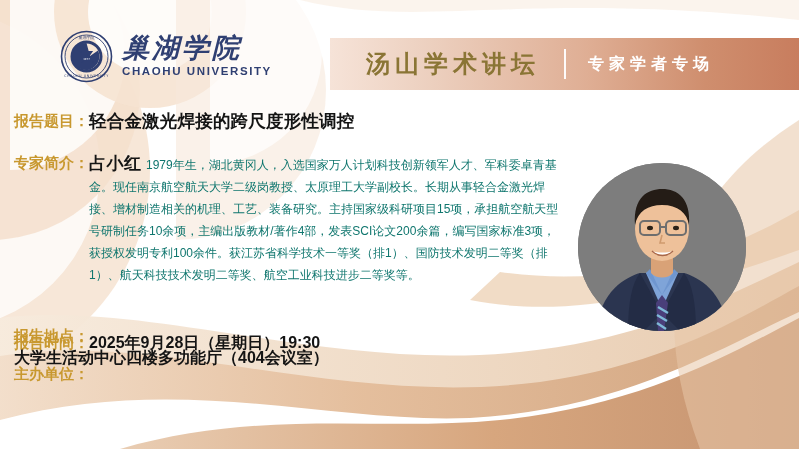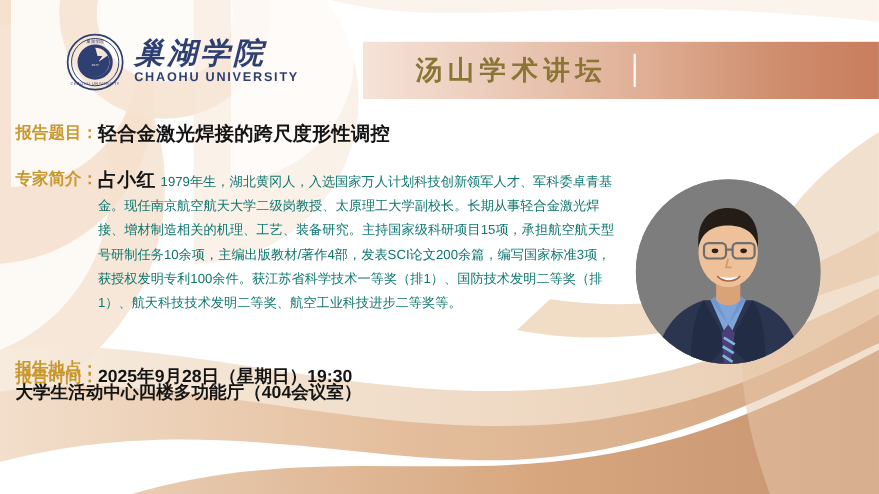--- a/index.html
+++ b/index.html
@@ -28,21 +28,21 @@
   .uni-en{
     font-size:11.5px;font-weight:700;color:#2f3f72;letter-spacing:1.6px;margin-top:4px;
   }
 
   .banner{
     position:absolute;left:330px;top:38px;width:469px;height:52px;
     background:linear-gradient(to right,#f6e3d8 0%,#eccfbe 22%,#dfae94 55%,#cf8e6e 80%,#c87d5e 100%);
     display:flex;align-items:center;
   }
   .banner-main{
-    margin-left:48px;
+    margin-left:36px;
     font-family:"Liberation Serif","DejaVu Serif",serif;
     font-size:24px;font-weight:700;color:#8a7535;letter-spacing:5px;
   }
   .banner-div{
     width:2px;height:30px;background:#ffffff;margin-left:24px;margin-right:22px;opacity:.95;
   }
   .banner-sub{
     font-family:"Liberation Serif","DejaVu Serif",serif;
     font-size:16px;font-weight:700;color:#ffffff;letter-spacing:5px;
   }
@@ -153,20 +153,21 @@
       </span>
       <span class="uni-names">
         <span class="uni-cn">巢湖学院</span>
         <span class="uni-en">CHAOHU  UNIVERSITY</span>
       </span>
     </div>
 
     <div class="banner">
       <span class="banner-main">汤山学术讲坛</span>
       <span class="banner-div"></span>
+      <span class="banner-sub">专家学者专场</span>
     </div>
   </div>
 
   <div class="content">
 
     <div class="row r-title">
       <span class="label">报告题目：</span>
       <span class="value">轻合金激光焊接的跨尺度形性调控</span>
     </div>
 
@@ -182,20 +183,21 @@
       <span class="label">报告时间：</span>
       <span class="value">2025年9月28日（星期日）19:30</span>
     </div>
 
     <div class="row r-place">
       <span class="label">报告地点：</span>
       <span class="value">大学生活动中心四楼多功能厅（404会议室）</span>
     </div>
 
     <div class="row r-host">
+      <span class="label">主办单位：</span>
     </div>
   </div>
 
   <div class="portrait">
     <svg viewBox="0 0 168 168">
       <rect x="0" y="0" width="168" height="168" fill="#7d7d7d"></rect>
 
       <path d="M 18,168 C 22,128 48,114 62,110 L 106,110 C 120,114 146,128 150,168 Z" fill="#2b3550"></path>
 
       <path d="M 68,110 L 84,146 L 100,110 L 92,106 L 76,106 Z" fill="#7fa4d8"></path>

